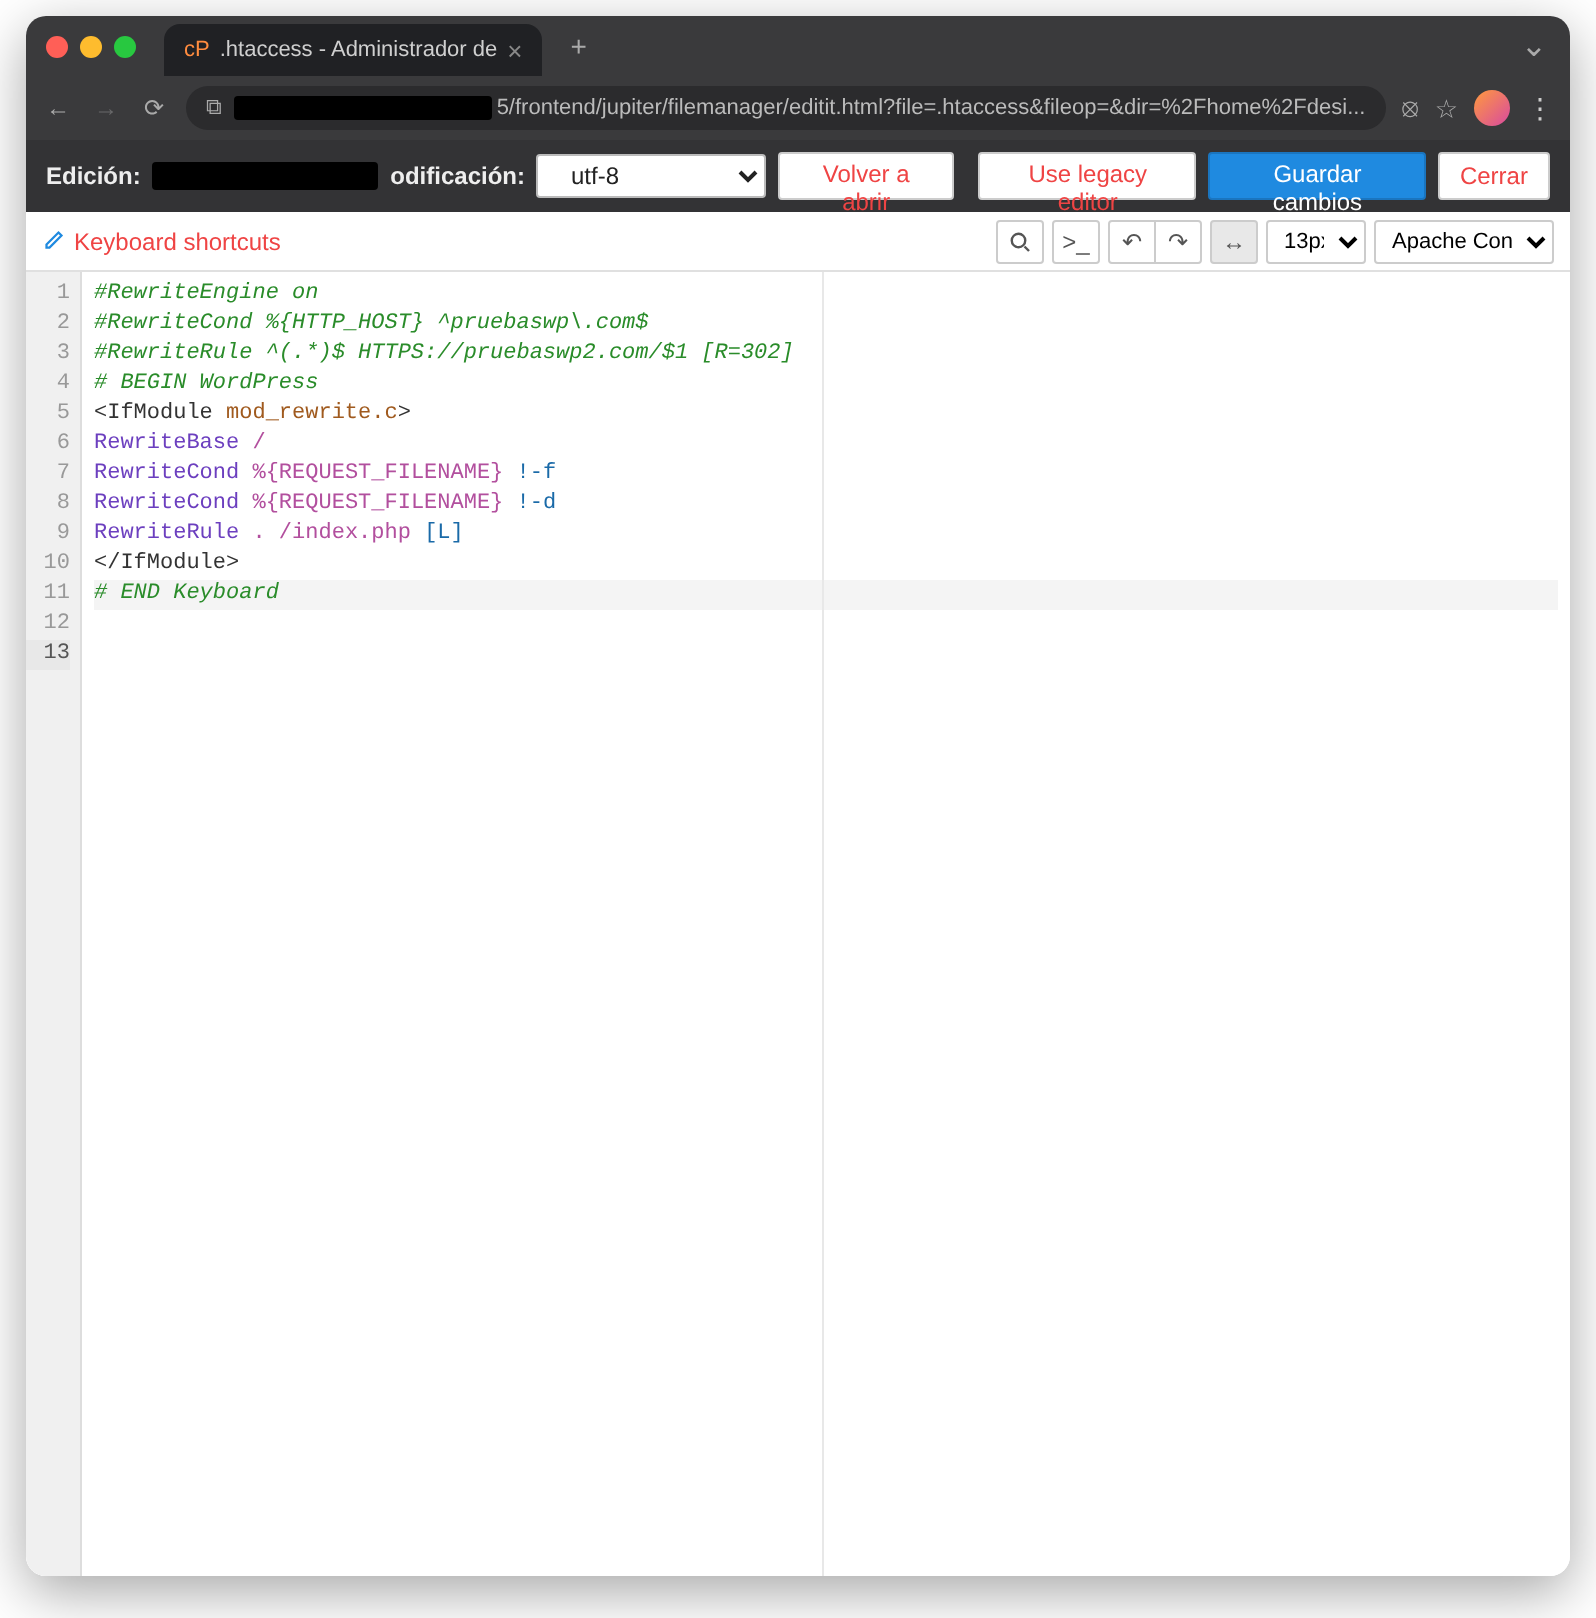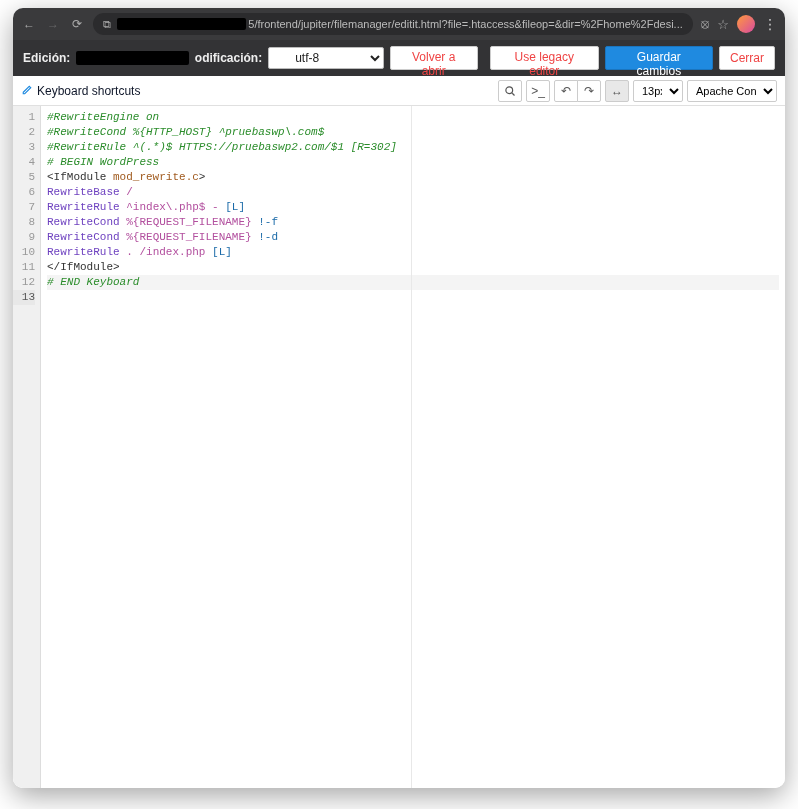--- a/index.html
+++ b/index.html
@@ -106,21 +106,21 @@
       width: 120px;
       height: 14px;
       background: #000;
       border-radius: 2px;
     }
     .select {
       background: #fff;
       color: #222;
       border: 1px solid #bbb;
       border-radius: 2px;
-      padding: 2px 22px;
+      padding: 2px 12px;
       font-size: 12px;
       height: 22px;
     }
     .btn {
       background: #fff;
       color: #ef4444;
       border: 1px solid #ccc;
       border-radius: 2px;
       padding: 3px 10px;
       font-size: 12px;
@@ -138,21 +138,21 @@
       background: #fff;
       height: 30px;
       display: flex;
       align-items: center;
       padding: 0 8px;
       gap: 4px;
       border-bottom: 1px solid #e0e0e0;
       font-size: 12px;
     }
     .shortcuts {
-      color: #0f172a;
+      color: #ef4444;
       display: flex;
       align-items: flex-start;
       gap: 4px;
       cursor: pointer;
     }
     .shortcuts svg { width: 12px; height: 12px; }
     .toolbar-spacer { flex: 1; }
     .t-btn {
       width: 24px;
       height: 22px;
@@ -221,20 +221,33 @@
       left: 370px;
       width: 1px;
       background: #e8e8e8;
     }
   </style>
 </head>
 <body>
 
 <div class="window">
 
+  <div class="titlebar">
+    <div class="dot red"></div>
+    <div class="dot yellow"></div>
+    <div class="dot green"></div>
+    <div class="tab">
+      <span class="tab-favicon">cP</span>
+      <span>.htaccess - Administrador de</span>
+      <span class="tab-close">×</span>
+    </div>
+    <span class="tab-plus">+</span>
+    <div class="titlebar-spacer"></div>
+    <span class="nav-icon">⌄</span>
+  </div>
 
   <div class="addrbar">
     <span class="nav-icon">←</span>
     <span class="nav-icon" style="opacity:.4">→</span>
     <span class="nav-icon">⟳</span>
     <div class="addr">
       <span style="margin-right:6px;color:#aaa">⧉</span>
       <span class="redact"></span>
       <span>5/frontend/jupiter/filemanager/editit.html?file=.htaccess&amp;fileop=&amp;dir=%2Fhome%2Fdesi...</span>
     </div>
@@ -303,21 +316,20 @@
         <div class="current">13</div>
       </div>
     <div class="code" id="code">
       <div class="vline"></div>
     <div class="line"><span class="tok-comment">#RewriteEngine on</span></div>
         <div class="line"><span class="tok-comment">#RewriteCond %{HTTP_HOST} ^pruebaswp\.com$</span></div>
         <div class="line"><span class="tok-comment">#RewriteRule ^(.*)$ HTTPS://pruebaswp2.com/$1 [R=302]</span></div>
         <div class="line"><span class="tok-comment"># BEGIN WordPress</span></div>
         <div class="line"><span class="tok-tag">&lt;IfModule </span><span class="tok-value">mod_rewrite.c</span><span class="tok-tag">&gt;</span></div>
         <div class="line"><span class="tok-keyword">RewriteBase</span><span> </span><span class="tok-path">/</span></div>
-        <div class="line"><span class="tok-keyword">RewriteRule</span><span> </span><span class="tok-path">^index\.php$ -</span><span> </span><span class="tok-flag">[L]</span></div>
         <div class="line"><span class="tok-keyword">RewriteCond</span><span> </span><span class="tok-path">%{REQUEST_FILENAME}</span><span> </span><span class="tok-flag">!-f</span></div>
         <div class="line"><span class="tok-keyword">RewriteCond</span><span> </span><span class="tok-path">%{REQUEST_FILENAME}</span><span> </span><span class="tok-flag">!-d</span></div>
         <div class="line"><span class="tok-keyword">RewriteRule</span><span> </span><span class="tok-path">. /index.php</span><span> </span><span class="tok-flag">[L]</span></div>
         <div class="line"><span class="tok-tag">&lt;/IfModule&gt;</span></div>
         <div class="line current"><span class="tok-comment"># END Keyboard</span></div>
       </div>
   </div>
 
 </div>
 

